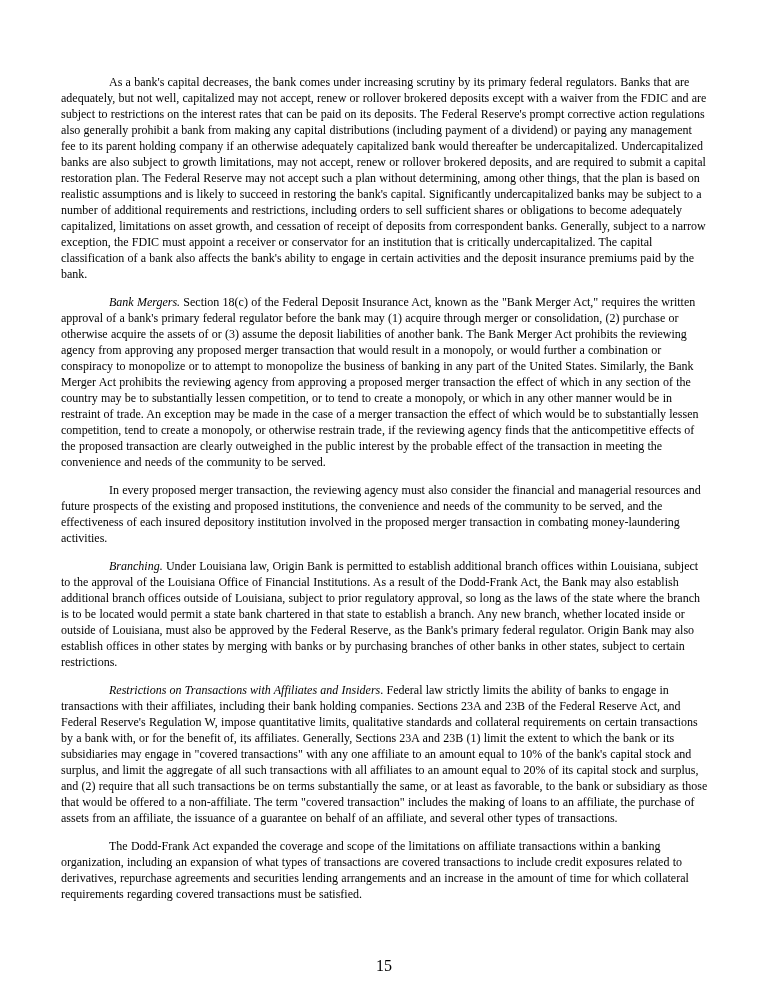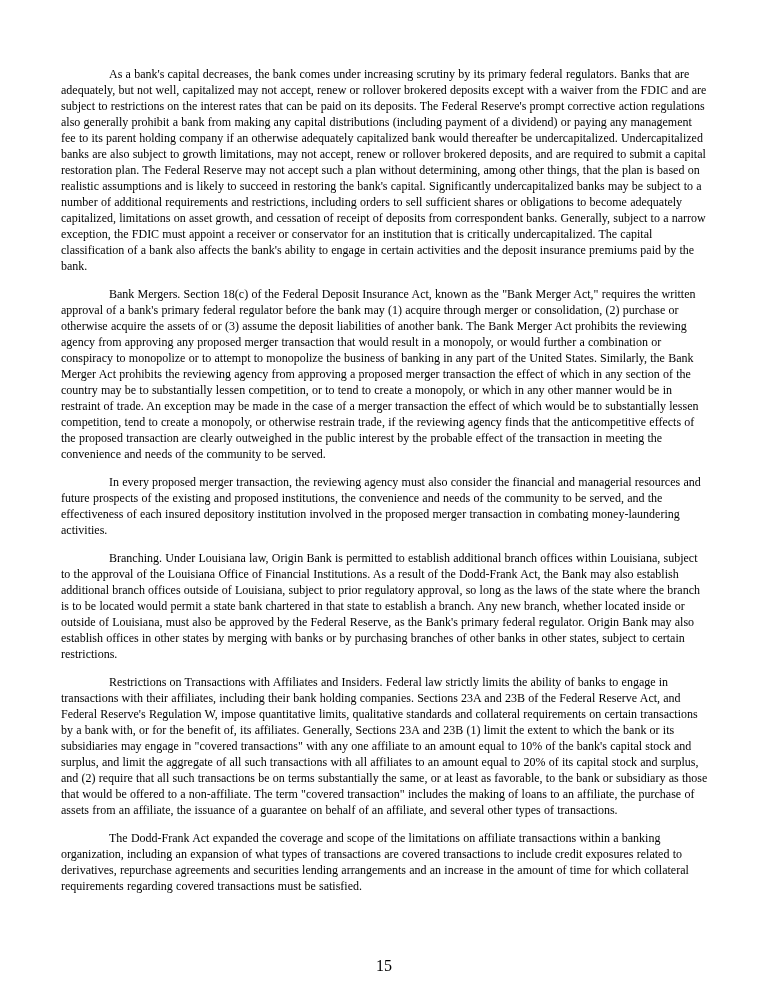--- a/index.html
+++ b/index.html
@@ -20,28 +20,29 @@
     background: #ffffff;
     overflow: hidden;
   }
   .content {
     position: absolute;
     top: 66px;
     left: 61px;
     width: 648px;
   }
   p.para {
-    margin: 0 0 12px 0;
+    margin: 8px 0 12px 0;
     font-size: 12px;
     line-height: 16px;
     text-align: left;
     text-indent: 48px;
     word-spacing: 0.02em;
   }
   .lead-italic {
+    font-style: italic;
   }
   .footer {
     position: absolute;
     top: 958px;
     left: 0;
     width: 768px;
     text-align: center;
     font-size: 16px;
     line-height: 16px;
   }

